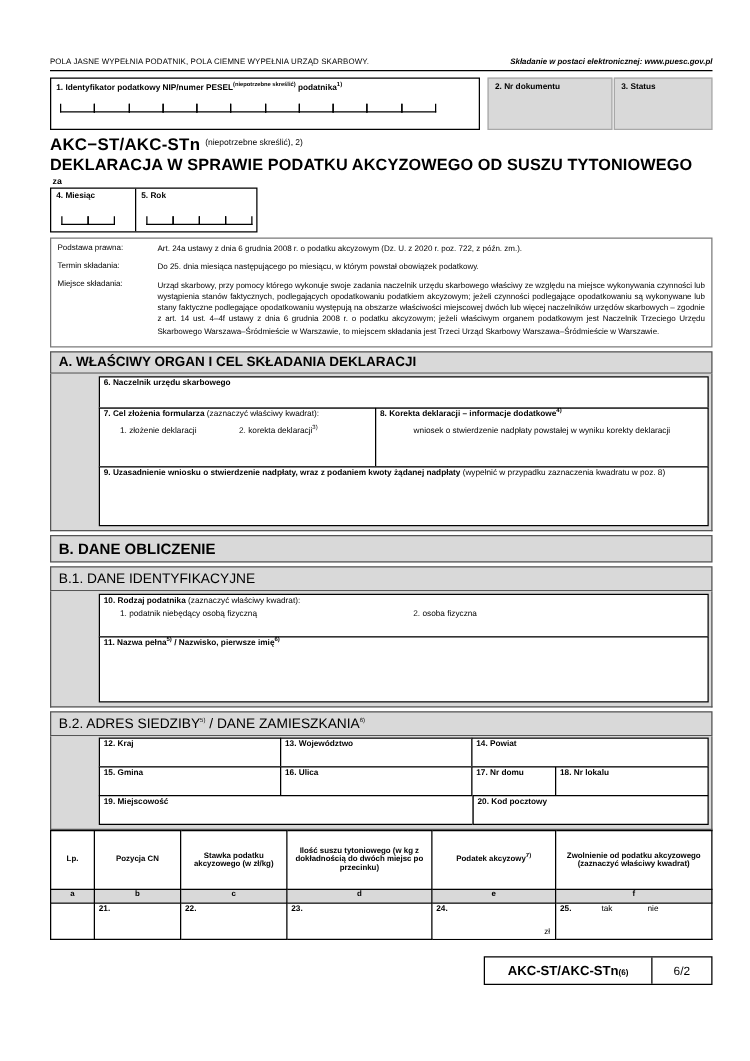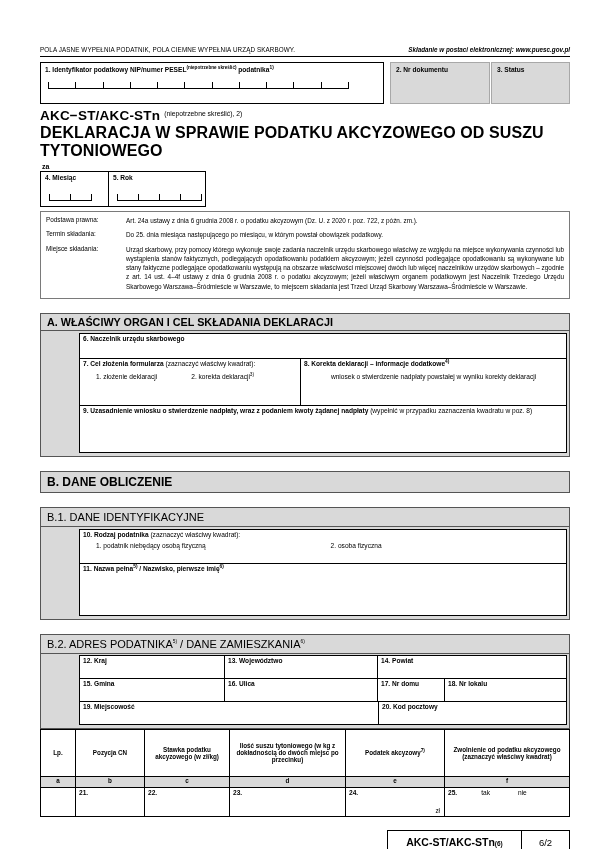--- a/index.html
+++ b/index.html
@@ -25,42 +25,42 @@
   .ruler { display:flex; align-items:flex-end; }
   .ruler span { flex:1; height:7px; border-left:1px solid #000; border-right:1px solid #000; border-bottom:1px solid #000; margin-right:-1px; }
   .nip-ruler { width:300px; margin:9px 0 0 3px; }
   .gray-cell { background:#d9d9d9; border:1px solid #a8a8a8; padding:3px 5px; font-size:6.6px; font-weight:bold; }
   .doc-cell { width:100px; margin-left:6px; }
   .status-cell { width:79px; margin-left:1px; }
 
   
   .title1 { margin-top:4px; font-size:13.5px; font-weight:bold; letter-spacing:0.2px; }
   .title1 .code-note { font-size:6.8px; font-weight:normal; vertical-align:4px; letter-spacing:0; }
-  .title2 { font-size:16px; font-weight:bold; margin-top:1px; letter-spacing:0.1px; }
+  .title2 { font-size:13px; font-weight:bold; margin-top:1px; letter-spacing:0.1px; }
   .za { font-size:7px; font-weight:bold; margin:3px 0 1px 2px; }
   .period-box { display:flex; width:166px; height:36px; border:1.2px solid #000; }
   .period-cell { padding:2px 4px; position:relative; }
   .month-cell { width:68px; border-right:1px solid #000; }
   .year-cell { flex:1; }
   .period-label { font-size:6.6px; font-weight:bold; }
   .month-ruler { width:42px; position:absolute; left:8px; bottom:5px; }
   .year-ruler { width:84px; position:absolute; left:8px; bottom:5px; }
 
   
   .legal-box { margin-top:4px; border:1px solid #7a7a7a; padding:4px 5px 2px 5px; font-size:6.4px; background:#fff; }
   .legal-row { display:flex; margin-bottom:5px; }
   .legal-label { width:80px; flex-shrink:0; }
   .legal-text { flex:1; text-align:justify; line-height:1.45; }
 
   
   .bar { background:#d9d9d9; border:1px solid #555; padding:2px 6px; }
   .bar-bold { font-size:10.8px; font-weight:bold; }
   .bar-big { font-size:12px; font-weight:bold; padding:3px 6px; }
   .bar-sub { font-size:11px; font-weight:normal; padding:3px 6px; }
-  .mt3 { margin-top:14px; } .mt4 { margin-top:4px; }
+  .mt3 { margin-top:3px; } .mt4 { margin-top:4px; }
   .panel { background:#d9d9d9; border:1px solid #555; border-top:none; padding:2px 2px 3px 38px; }
   .fbox { background:#fff; border:1px solid #000; position:relative; }
   .flabel { font-size:6.6px; font-weight:bold; padding:1px 3px; }
   .fnote { font-weight:normal; }
   .opts { display:flex; font-size:6.6px; padding-left:16px; margin-top:5px; }
   .opt { margin-right:34px; }
 
   .box6 { height:26px; }
   .row78 { display:flex; margin-top:-1px; }
   .box7 { width:222px; height:48px; }
@@ -221,21 +221,21 @@
       </div>
     </div>
     <div class="fbox box11">
       <div class="flabel">
         <span>11. Nazwa pełna</span><sup class="fn">5)</sup><span> / Nazwisko, pierwsze imię</span><sup class="fn">6)</sup>
       </div>
     </div>
   </div>
 
   <div class="bar bar-sub mt3">
-    <span>B.2. ADRES PODATNIKA</span><sup class="fn">5)</sup><span> / DANE ZAMIESZKANIA</span><sup class="fn">6)</sup>
+    <span>B.2. ADRES SIEDZIBY</span><sup class="fn">5)</sup><span> / DANE ZAMIESZKANIA</span><sup class="fn">6)</sup>
   </div>
   <div class="panel">
     <div class="addr-row">
       <div class="fbox addr-cell w-kraj">
           <div class="flabel">12. Kraj</div>
         </div>
       <div class="fbox addr-cell w-woj">
           <div class="flabel">13. Województwo</div>
         </div>
       <div class="fbox addr-cell w-powiat">

